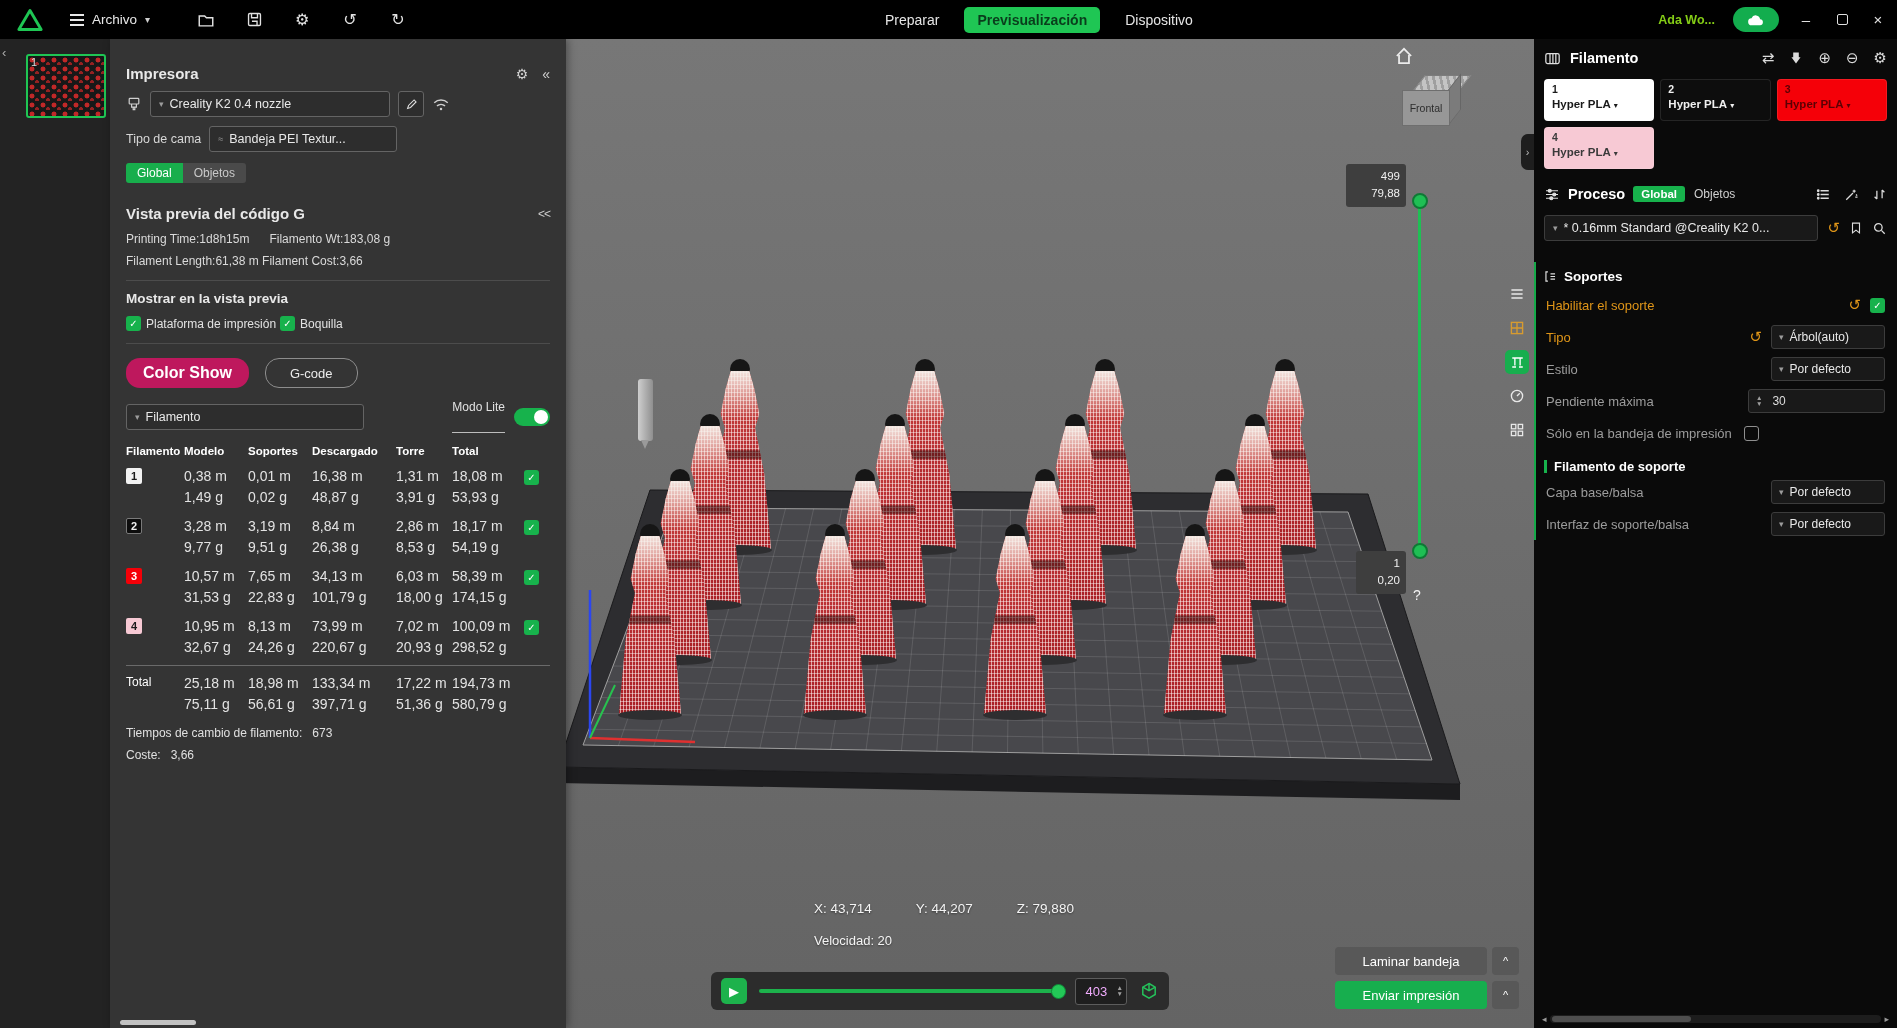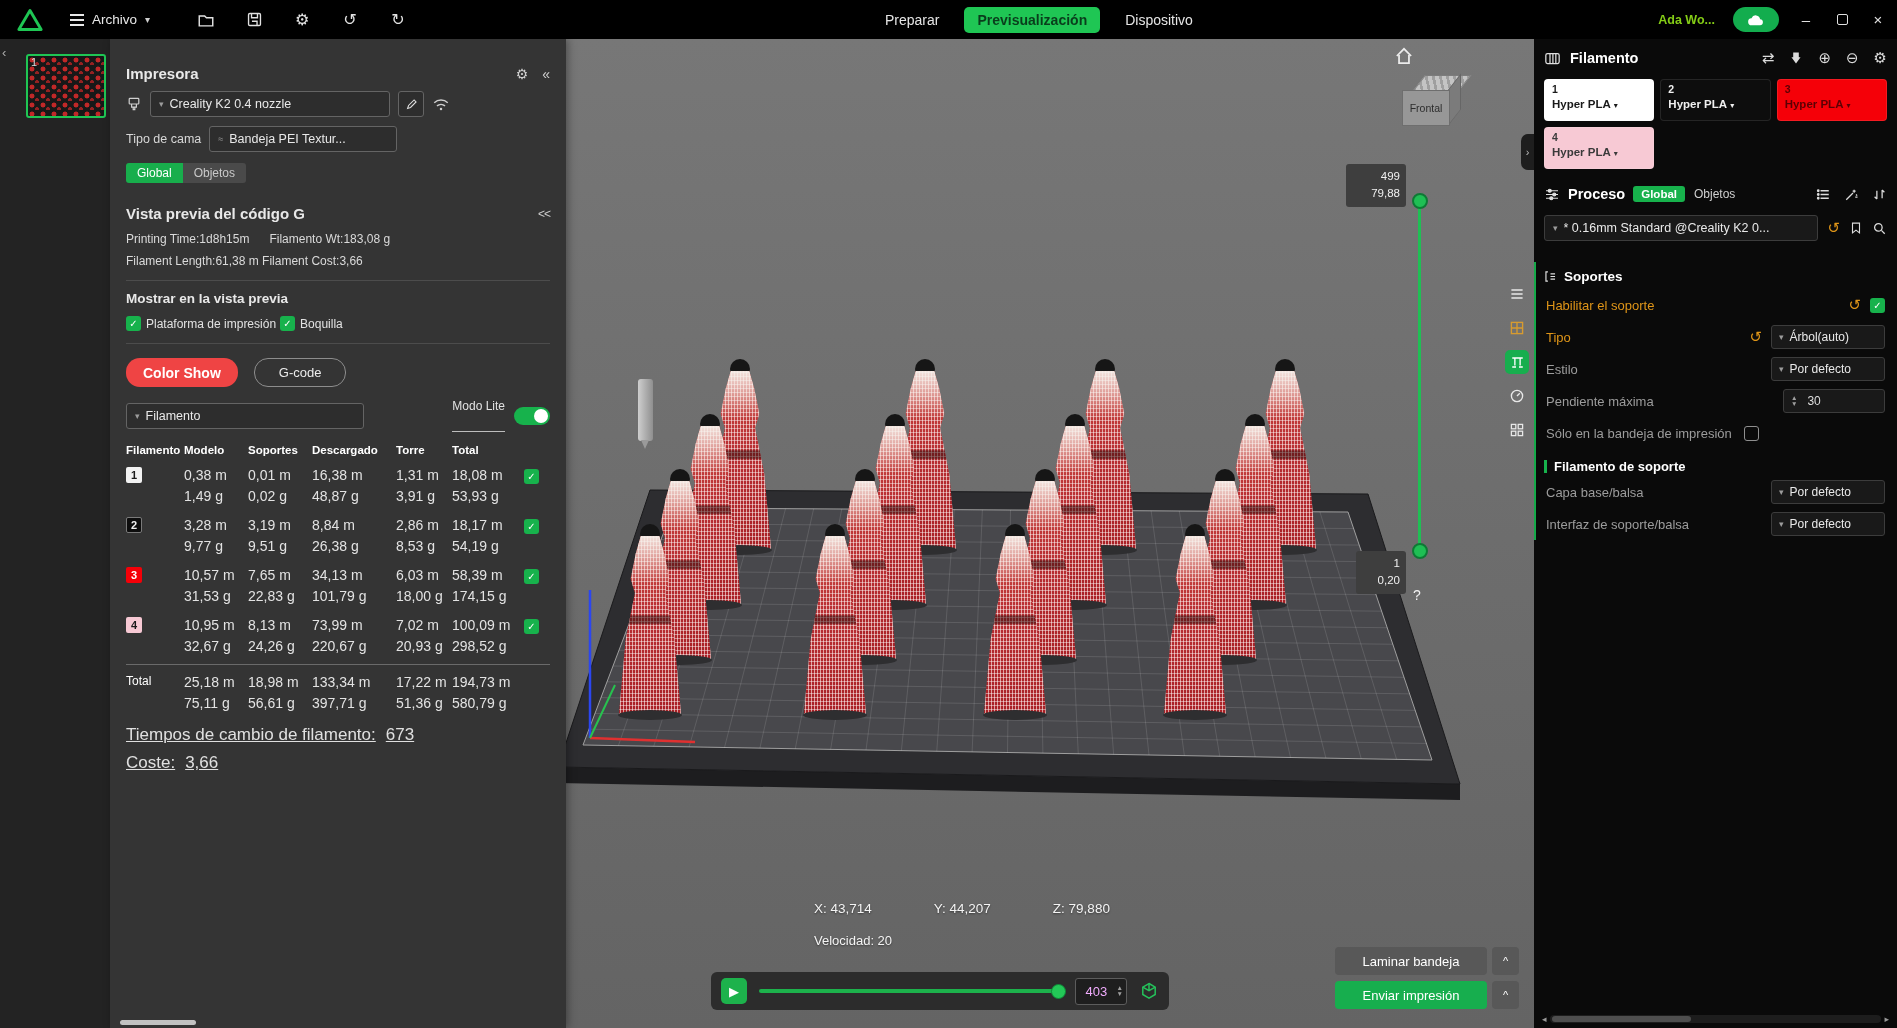--- a/index.html
+++ b/index.html
@@ -61,21 +61,21 @@
   .ls-box{background:#3e3e3e;border-radius:3px;color:#f0f0f0;font-size:11.5px;line-height:1.5;
           text-align:right;padding:4px 6px;}
   .ls-box-top{left:1236px;top:125px;width:48px;}
   .ls-box-bottom{left:1246px;top:512px;width:38px;}
   .ls-track{left:1308px;top:160px;width:3px;height:350px;background:#1fbf54;}
   .ls-handle{width:12px;height:12px;border-radius:50%;background:#1fbf54;border:2px solid #0e7a35;}
   .ls-h-top{left:1302px;top:154px;}
   .ls-h-bottom{left:1302px;top:504px;}
   .ls-help{left:1303px;top:548px;color:#f2f2f2;font-size:14px;}
 
-  .coords{left:704px;top:862px;display:flex;gap:62px;font-size:13.5px;color:#f4f4f4;
+  .coords{left:704px;top:862px;display:flex;gap:44px;font-size:13.5px;color:#f4f4f4;
           text-shadow:0 1px 2px rgba(0,0,0,.45);}
   .speed{left:704px;top:894px;font-size:13px;color:#f4f4f4;text-shadow:0 1px 2px rgba(0,0,0,.45);}
 
   .playbar{left:601px;top:933px;width:458px;height:38px;background:#2c2c2c;border-radius:6px;
            display:flex;align-items:center;padding:0 10px;gap:12px;box-sizing:border-box;}
   .play-btn{width:26px;height:26px;border-radius:5px;background:#1db24c;color:#fff;display:flex;
             align-items:center;justify-content:center;font-size:13px;flex:none;}
   .pslider{flex:1;height:4px;background:#1db24c;border-radius:2px;position:relative;}
   .pknob{position:absolute;right:-3px;top:-5px;width:13px;height:13px;border-radius:50%;
          background:#23c857;border:1px solid #0e8a38;}
@@ -125,37 +125,37 @@
   .stats{display:flex;gap:20px;font-size:12px;color:#dadada;margin-top:10px;}
   .stats2{font-size:12px;color:#dadada;margin-top:8px;}
   .divider{height:1px;background:#4c4c4c;margin:12px 0 10px;}
   .show-title{font-size:13.5px;font-weight:bold;}
   .cbrow{display:flex;gap:4px;align-items:center;margin-top:10px;font-size:12px;color:#e2e2e2;}
   .cbitem{display:flex;align-items:center;gap:5px;}
   .cb{width:15px;height:15px;border-radius:3px;background:#17b24c;color:#fff;display:inline-flex;
       align-items:center;justify-content:center;font-size:10px;flex:none;}
   .cb.un{background:transparent;border:1.6px solid #8f8f8f;box-sizing:border-box;}
   .btnrow{display:flex;gap:16px;margin-top:14px;}
-  .btn-green{background:#ef4444;color:#fff;border:none;border-radius:14px;padding:6px 17px;font-size:14px;font-weight:bold;}
+  .btn-green{background:#be185d;color:#fff;border:none;border-radius:14px;padding:6px 17px;font-size:16px;font-weight:bold;}
   .btn-ghost{background:transparent;color:#ececec;border:1px solid #8d8d8d;border-radius:14px;padding:6px 24px;font-size:13px;}
   .filterrow{display:flex;align-items:center;margin-top:12px;}
   .filter-sel{width:238px;}
   .lite-label{margin-left:auto;font-size:12px;color:#e2e2e2;border-bottom:1px solid #bdbdbd;padding-bottom:18px;}
   .toggle{width:36px;height:18px;border-radius:9px;background:#17b24c;position:relative;margin-left:9px;flex:none;}
   .toggle i{position:absolute;right:2px;top:2px;width:14px;height:14px;border-radius:50%;background:#fff;}
   .ftable{display:grid;grid-template-columns:58px 64px 64px 84px 56px 72px 26px;margin-top:8px;}
   .th{font-size:11.5px;color:#fff;font-weight:600;padding:4px 0;}
   .tc{font-size:14px;line-height:1.5;color:#e3e3e3;padding:5px 0 3px;}
   .bcell{padding:5px 0 3px;}
   .badge{width:16px;height:16px;border-radius:2px;display:inline-flex;align-items:center;justify-content:center;
          font-size:11px;font-weight:bold;box-sizing:border-box;}
   .ckcell{padding:6px 0 0;}
   .tt{border-top:1px solid #6a6a6a;margin-top:4px;padding-top:7px;}
   .ttl{font-size:12px;color:#fff;}
-  .kv{display:flex;gap:10px;font-size:17px;color:#e0e0e0;margin-top:8px;text-decoration:underline;}
+  .kv{display:flex;gap:10px;font-size:12px;color:#e0e0e0;margin-top:8px;}
   .lp-scrollthumb{position:absolute;left:10px;bottom:3px;width:76px;height:5px;background:#d2d2d2;border-radius:3px;opacity:.9;}
 
   
   .tool-tabs{position:absolute;left:1503px;top:282px;width:28px;display:flex;flex-direction:column;gap:10px;
              align-items:center;z-index:14;}
   .tti{width:24px;height:24px;display:flex;align-items:center;justify-content:center;color:#e8e8e8;}
   .tti.orange{color:#d79b2f;}
   .tti.active{background:#17ae4e;border-radius:5px;color:#fff;}
   .rp-collapse{position:absolute;left:1521px;top:134px;width:13px;height:36px;background:#1e1e1e;
       border-radius:7px 0 0 7px;color:#bbb;display:flex;align-items:center;justify-content:center;
@@ -182,21 +182,21 @@
   .profile-sel .ellip{overflow:hidden;text-overflow:ellipsis;}
   .reset{color:#df9518;font-size:15px;}
   .params{margin-top:25px;position:relative;}
   .params::before{content:'';position:absolute;left:-10px;top:-4px;bottom:0;width:2px;background:#15a949;}
   .sec-head{display:flex;align-items:center;gap:7px;color:#fff;font-weight:bold;font-size:13.5px;padding:3px 0 5px;}
   .param-row{display:flex;align-items:center;min-height:28px;padding:2px 2px;}
   .plabel{flex:1;font-size:13px;color:#9c9c9c;padding-right:8px;}
   .plabel.orange{color:#df9518;}
   .pctrl{display:flex;align-items:center;gap:9px;}
   .psel{width:114px;height:24px;background:#191919;border-color:#3c3c3c;font-size:12px;padding:0 7px;}
-  .num{width:102px;height:24px;display:flex;align-items:center;gap:7px;background:#191919;border:1px solid #3c3c3c;
+  .num{width:137px;height:24px;display:flex;align-items:center;gap:7px;background:#191919;border:1px solid #3c3c3c;
        border-radius:3px;padding:0 7px;color:#ddd;font-size:12px;box-sizing:border-box;}
   .sub-head{display:flex;align-items:center;gap:7px;margin:10px 0 2px;color:#fff;font-weight:bold;font-size:13px;}
   .sub-head .bar{width:3px;height:13px;background:#17b24c;}
   .rp-scroll{position:absolute;left:8px;right:8px;bottom:3px;height:12px;display:flex;align-items:center;gap:3px;}
   .sar{color:#9a9a9a;font-size:9px;}
   .rp-track{flex:1;height:8px;background:#1d1d1d;border-radius:4px;position:relative;}
   .rp-thumb{position:absolute;left:2px;top:1px;height:6px;width:42%;background:#4e4e4e;border-radius:3px;}
   svg{display:block;}
 </style>
 </head>

